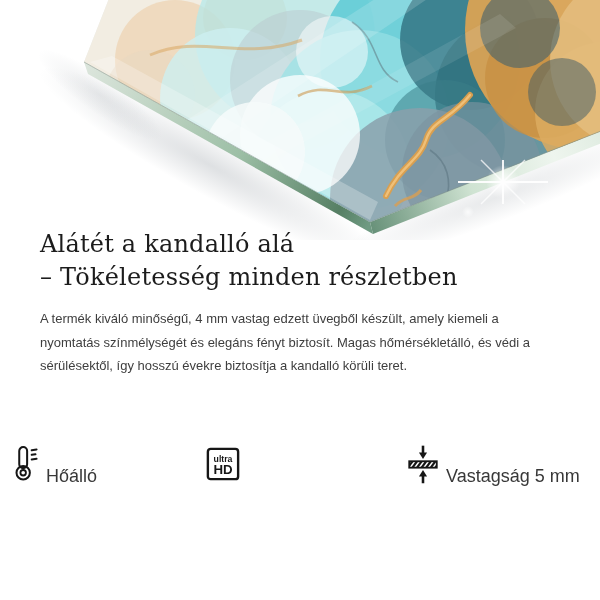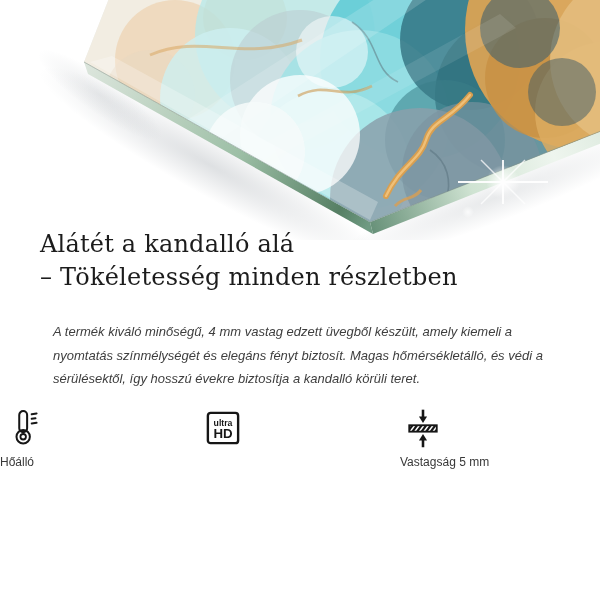--- a/index.html
+++ b/index.html
@@ -6,23 +6,23 @@
   .app{position:relative;width:600px;height:488px;background:#ffffff;overflow:hidden;
        font-family:"Liberation Sans",sans-serif;}
   .hero{position:absolute;top:0;left:0;width:600px;height:240px;}
   .heading{position:absolute;left:40px;top:228px;width:540px;
            font-family:"DejaVu Serif","Liberation Serif",serif;
            font-size:24px;line-height:33px;color:#1c1c1c;font-weight:400;letter-spacing:.2px;}
   .desc{position:absolute;left:40px;top:307px;width:522px;
         font-size:13px;line-height:23.5px;color:#3e3e3e;}
   .features{position:absolute;left:0;top:402px;width:600px;
             display:grid;grid-template-columns:1fr 1fr 1fr;grid-template-rows:85px 85px;}
-  .feature{display:flex;flex-direction:column;align-items:flex-start;padding-top:3px;}
+  .feature{display:flex;flex-direction:row;align-items:flex-end;padding-top:3px;}
   .feature .ic{width:46px;height:46px;display:flex;align-items:center;justify-content:center;}
-  .feature .lbl{margin-top:4px;font-size:12px;color:#383838;white-space:nowrap;}
+  .feature .lbl{margin-top:4px;font-size:18px;color:#383838;white-space:nowrap;}
   svg{display:block;}
 </style>
 </head>
 <body>
 
 <div class="app">
 
   <div class="hero">
     <svg width="600" height="240" viewBox="0 0 600 240">
       <defs>
@@ -119,21 +119,21 @@
         <circle cx="468" cy="212" r="6" fill="url(#glow)" opacity="0.8"></circle>
       </g>
     </svg>
   </div>
 
   <h1 class="heading" style="margin:0;">
     <span>Alátét a kandalló alá</span><br>
     <span>– Tökéletesség minden részletben</span>
   </h1>
 
-  <p class="desc" style="margin:13px;font-style:italic;">A termék kiváló minőségű, 4 mm vastag edzett üvegből készült, amely kiemeli a nyomtatás színmélységét és elegáns fényt biztosít. Magas hőmérsékletálló, és védi a sérülésektől, így hosszú évekre biztosítja a kandalló körüli teret.</p>
+  <p class="desc" style="margin:0;">A termék kiváló minőségű, 4 mm vastag edzett üvegből készült, amely kiemeli a nyomtatás színmélységét és elegáns fényt biztosít. Magas hőmérsékletálló, és védi a sérülésektől, így hosszú évekre biztosítja a kandalló körüli teret.</p>
 
   <div class="features">
 
     <div class="feature">
       <div class="ic">
         <svg width="44" height="44" viewBox="0 0 48 48" fill="none" stroke="#161616" stroke-width="2.2" stroke-linecap="round">
           <rect x="19.9" y="5.5" width="8.6" height="23" rx="4.3"></rect>
           <circle cx="24.2" cy="33.5" r="7.3"></circle>
           <circle cx="24.2" cy="33.5" r="3" stroke-width="2"></circle>
           <line x1="33.5" y1="9" x2="38.8" y2="8.2"></line>

